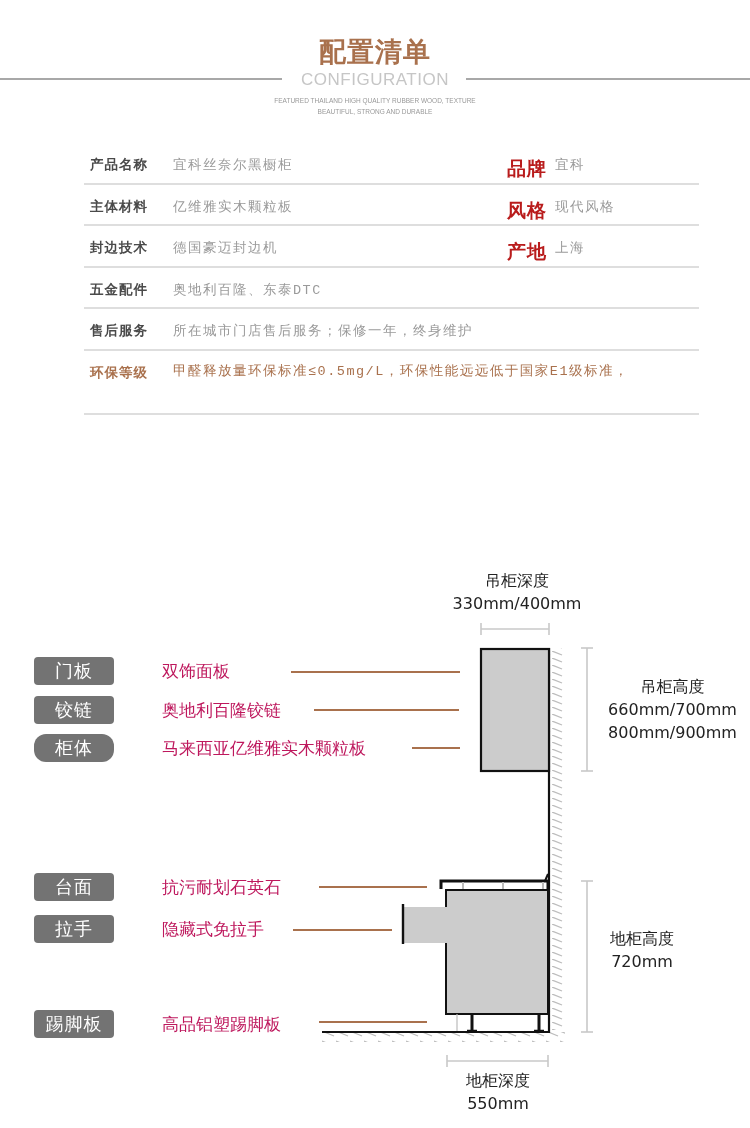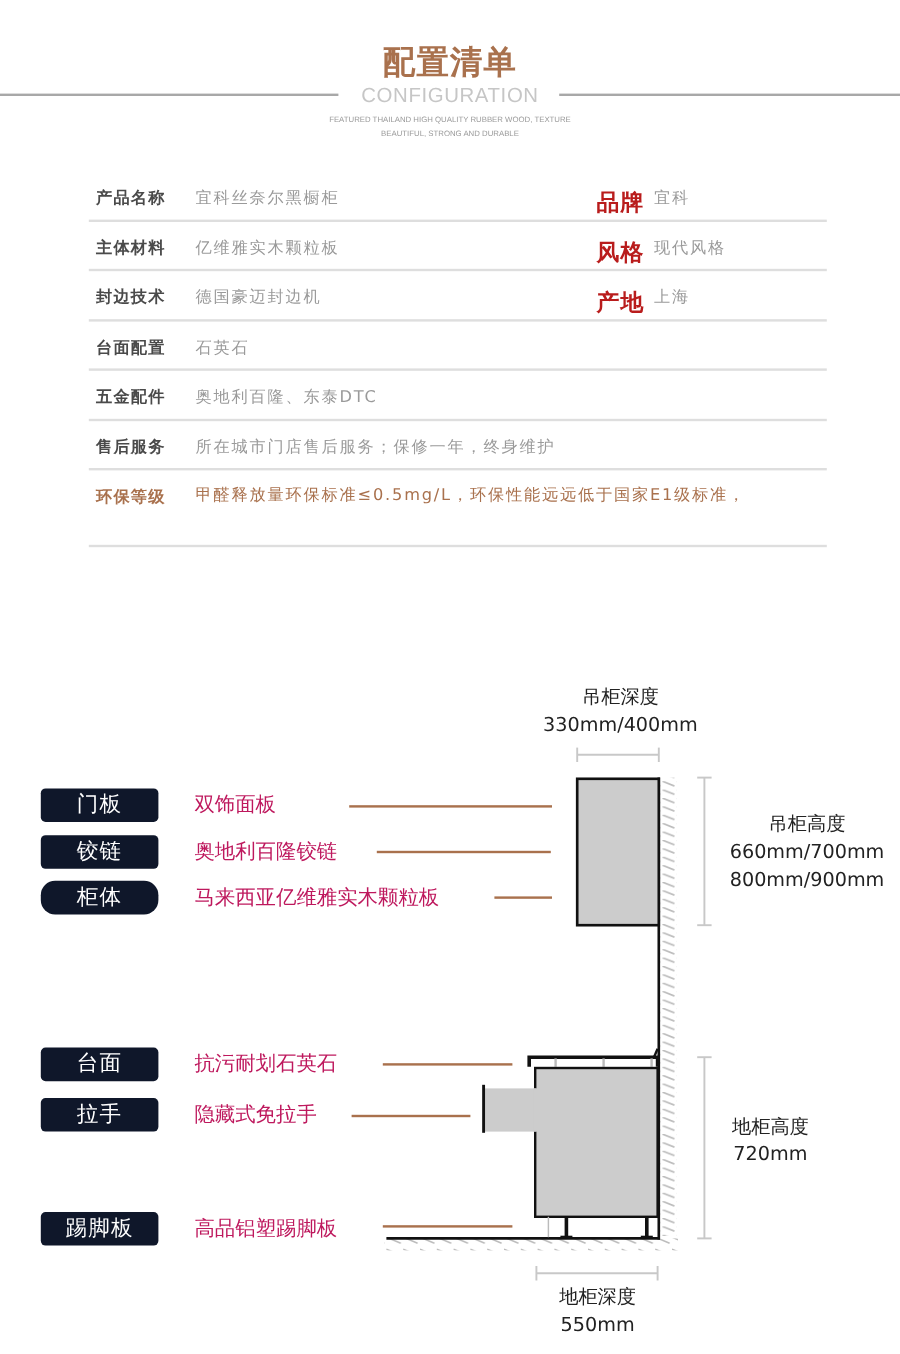--- a/index.html
+++ b/index.html
@@ -10,32 +10,32 @@
   
   .title-cn { left:0; width:750px; top:34px; text-align:center; font-size:27px; font-weight:bold;
               color:#a9714d; letter-spacing:1px; }
   .title-en { left:0; width:750px; top:70px; text-align:center; font-family:"Liberation Sans",sans-serif;
               font-size:17px; color:#c6c6c6; letter-spacing:0.5px; }
   .hline { height:2px; background:#a8a8a8; top:78px; }
   .subtitle { left:0; width:750px; top:95px; text-align:center; font-family:"Liberation Sans",sans-serif;
               font-size:6.5px; line-height:11px; color:#999; }
 
   
-  .spec { left:74px; width:615px; top:143px; }
+  .spec { left:84px; width:615px; top:143px;font-family:Liberation Mono, monospace; }
   .row { position:relative; border-bottom:2px solid #dedede; height:41.5px; }
   .row .lbl { position:absolute; left:6px; top:13px; font-size:13.5px; font-weight:bold; color:#4a4a4a; letter-spacing:1px; }
   .row .val { position:absolute; left:89px; top:13px; font-size:13.5px; color:#9a9a9a; letter-spacing:1.5px; }
   .row .lbl2 { position:absolute; left:423px; top:13px; font-size:19px; font-weight:bold; color:#b91c1c; letter-spacing:1px; }
   .row .val2 { position:absolute; left:471px; top:13px; font-size:13.5px; color:#9a9a9a; letter-spacing:1.5px; }
   .row.eco { height:64px; }
   .row.eco .lbl { color:#a9714d; }
   .row.eco .val { color:#a9714d; line-height:22px; top:10px; width:510px; }
 
   
-  .tag { left:34px; width:98px; height:28px; background:#0f172a; border-radius:4px; color:#fff;
+  .tag { left:34px; width:80px; height:28px; background:#737373; border-radius:4px; color:#fff;
          font-size:18px; text-align:center; line-height:28px; letter-spacing:1px; }
   .desc { left:162px; font-size:17px; color:#be185d; line-height:28px; }
   .leader { height:1.5px; background:#a9714d; }
   .dim-text { font-size:16px; color:#222; text-align:center; line-height:23px; }
 </style>
 </head>
 <body>
 
 <div class="abs title-cn">配置清单</div>
 <div class="abs hline" style="left:0;width:282px;"></div>
@@ -57,24 +57,20 @@
     <span class="lbl">主体材料</span>
     <span class="val">亿维雅实木颗粒板</span>
     <span class="lbl2">风格</span>
     <span class="val2">现代风格</span>
   </div>
   <div class="row">
     <span class="lbl">封边技术</span>
     <span class="val">德国豪迈封边机</span>
     <span class="lbl2">产地</span>
     <span class="val2">上海</span>
-  </div>
-  <div class="row">
-    <span class="lbl">台面配置</span>
-    <span class="val">石英石</span>
   </div>
   <div class="row">
     <span class="lbl">五金配件</span>
     <span class="val">奥地利百隆、东泰DTC</span>
   </div>
   <div class="row">
     <span class="lbl">售后服务</span>
     <span class="val">所在城市门店售后服务；保修一年，终身维护</span>
   </div>
   <div class="row eco">

